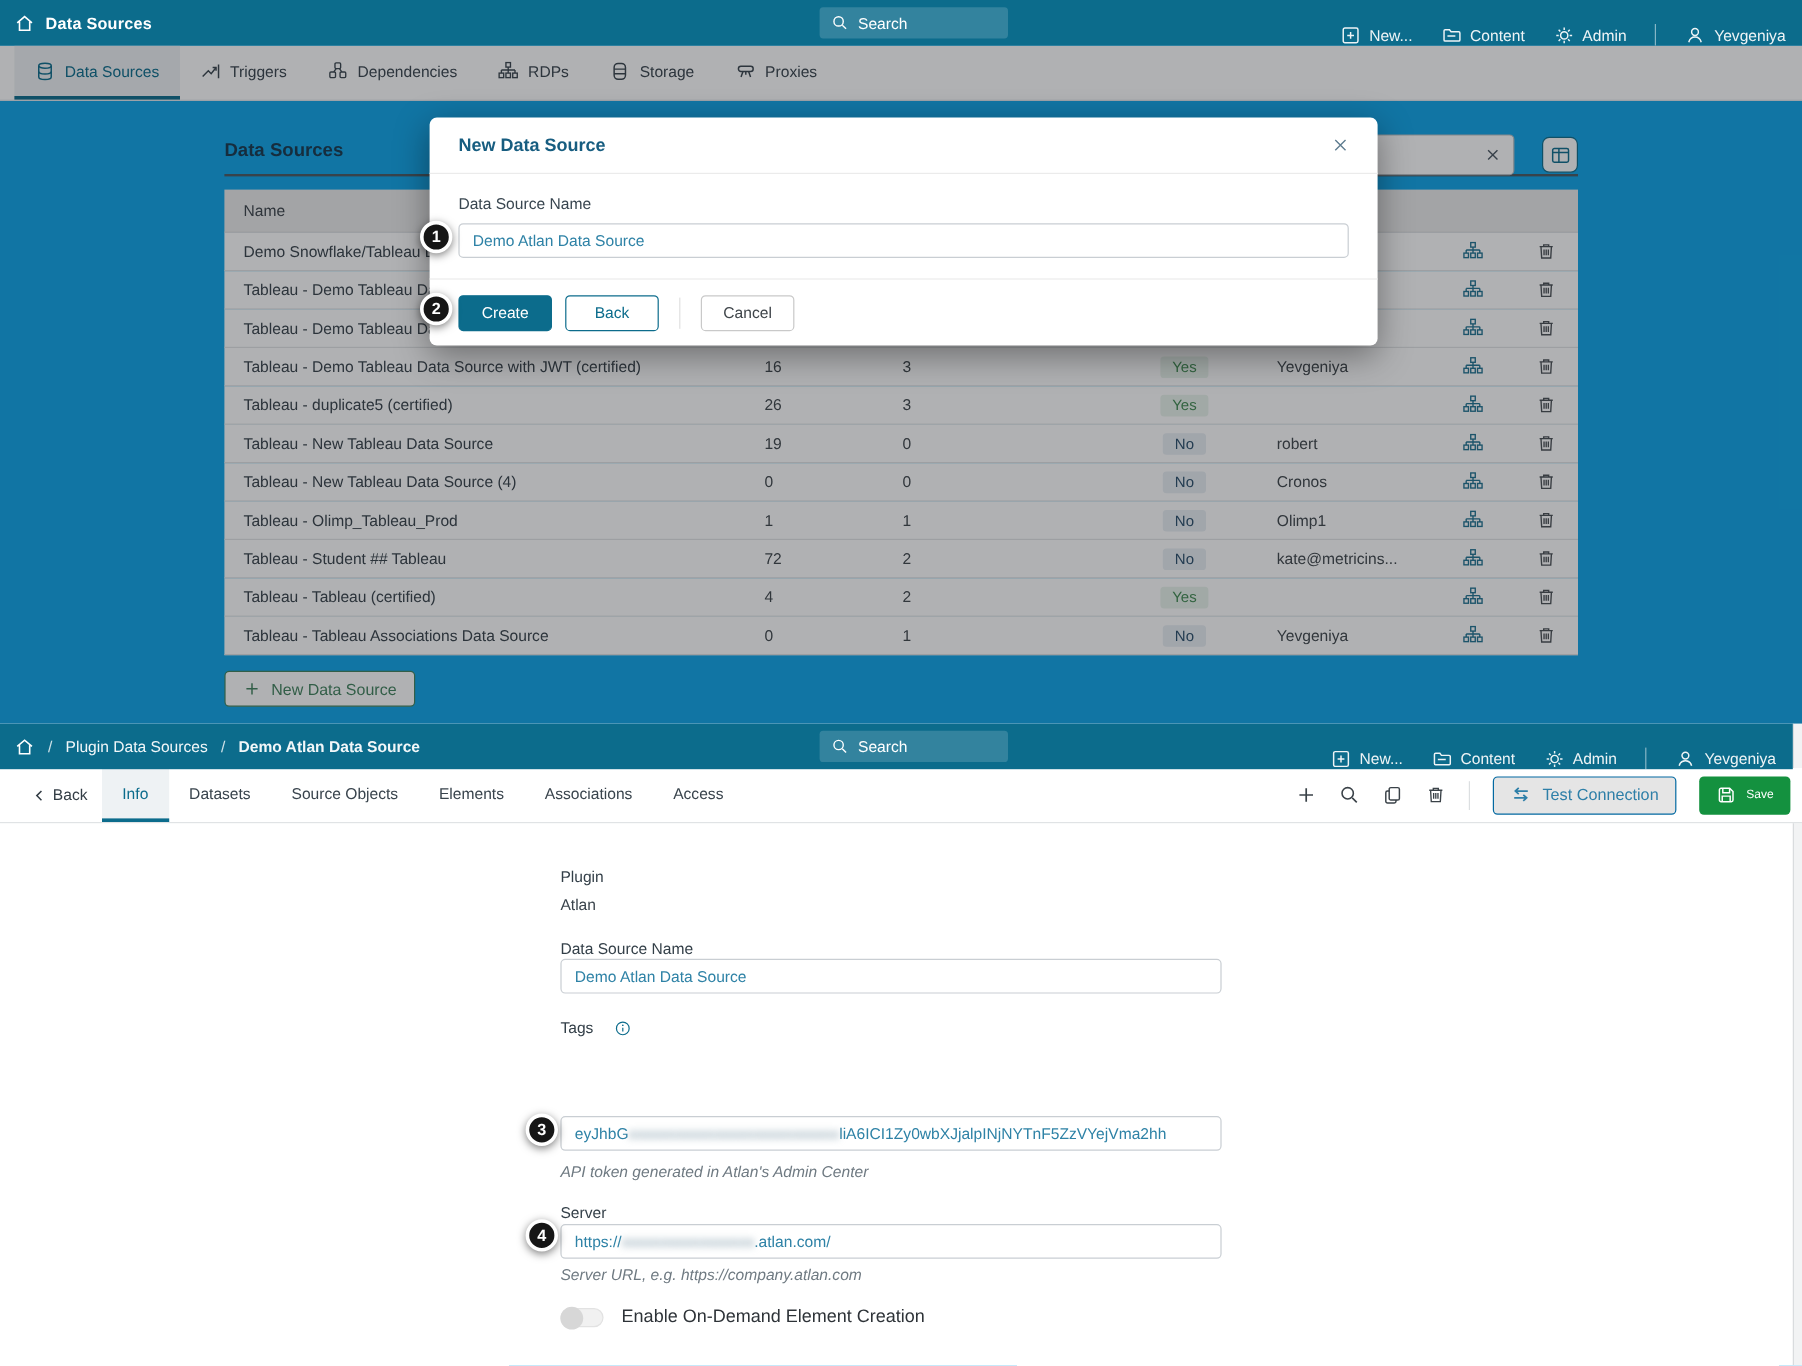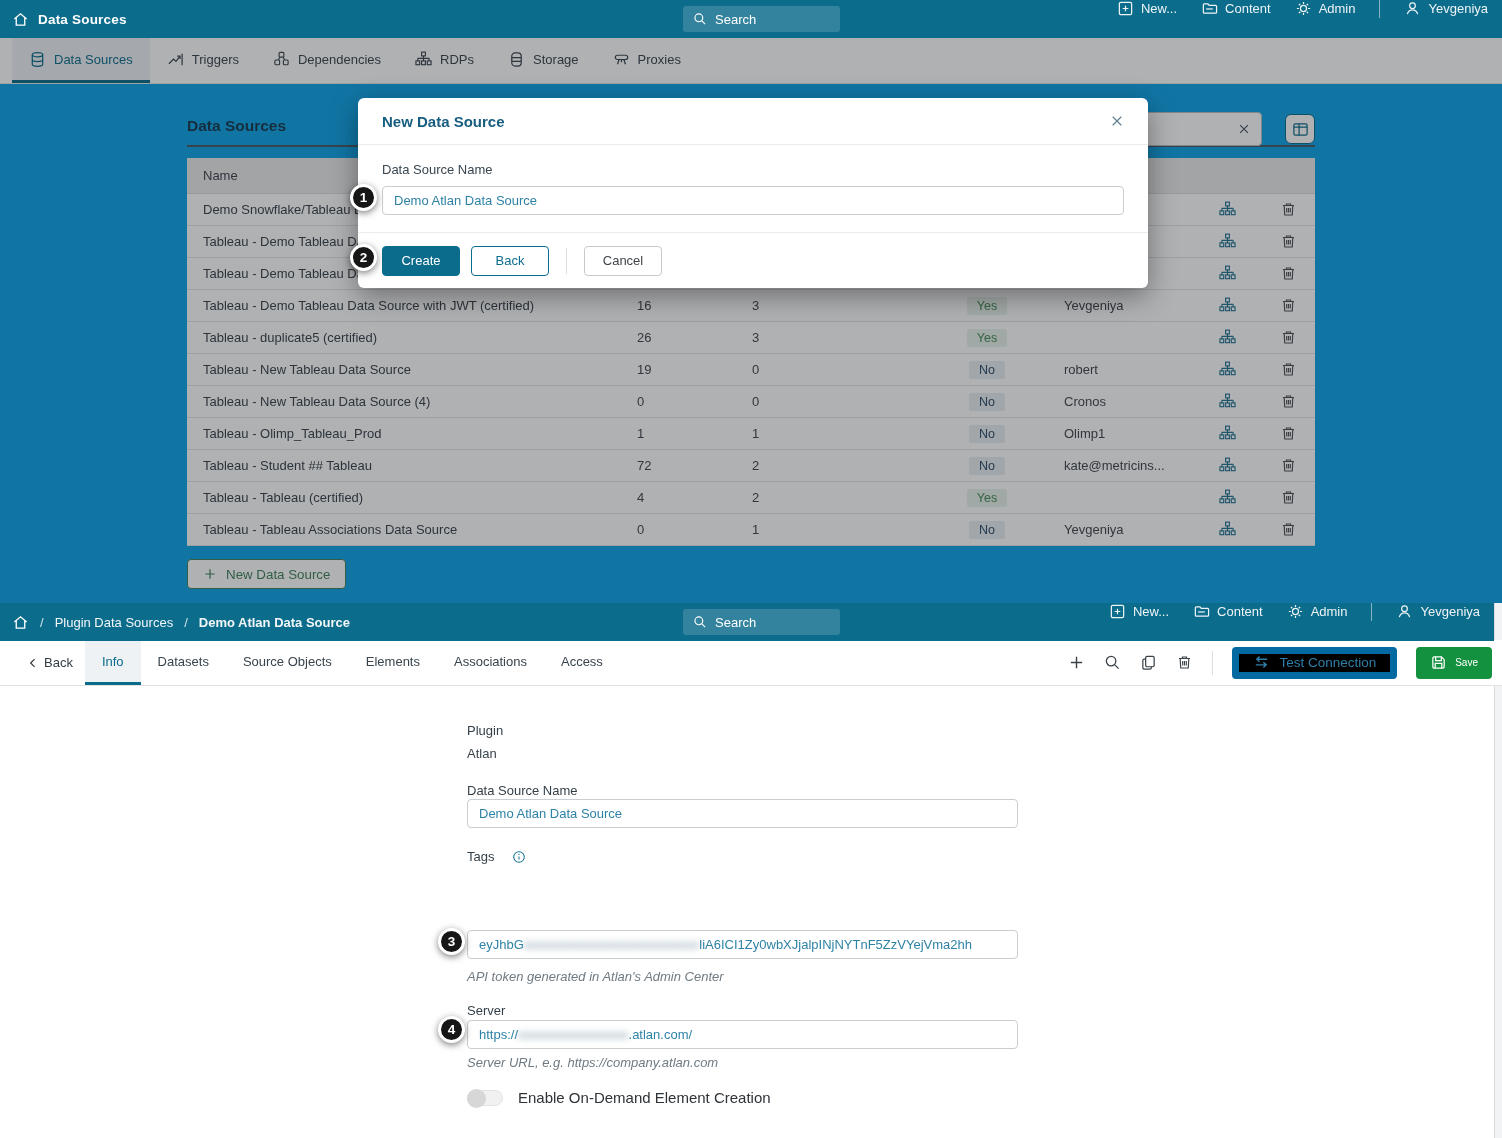--- a/index.html
+++ b/index.html
@@ -14,34 +14,34 @@
 
   
   .navbar { position:absolute; left:0; top:0; right:0; height:38px; background:#0c6c8c; display:flex; align-items:center; color:#fff; z-index:10; }
   .bottom-window .navbar { right:8px; }
   .nav-left { display:flex; align-items:center; gap:9px; padding-left:12px; }
   .nav-title { font-weight:bold; font-size:13.5px; letter-spacing:.2px; }
   .crumb { font-size:13px; color:#f2f7f9; }
   .crumb.bold { font-weight:bold; }
   .crumb-sep { color:rgba(255,255,255,.8); margin:0 2px; }
   .nav-search { position:absolute; left:683px; top:6px; width:157px; height:26px; background:rgba(255,255,255,.16); border-radius:3px; display:flex; align-items:center; gap:8px; padding:0 10px; color:#fff; cursor:text; }
-  .nav-right { position:absolute; right:14px; top:0; height:100%; display:flex; align-items:flex-start; gap:24px; }
+  .nav-right { position:absolute; right:14px; top:0; height:100%; display:flex; align-items:flex-end; gap:24px; }
   .nav-item { display:flex; align-items:center; gap:7px; color:#eef4f6; cursor:pointer; white-space:nowrap; }
   .nav-div { width:1px; height:18px; background:rgba(255,255,255,.5); }
 
   
   .tabbar { position:absolute; left:0; top:38px; right:0; height:46px; background:#fff; display:flex; align-items:stretch; padding-left:12px; border-bottom:1px solid #e6e8ea; z-index:5; }
   .tab { display:flex; align-items:center; gap:8px; padding:0 17px; color:#39444d; cursor:pointer; border-bottom:3px solid transparent; }
   .tab.active { background:#eef2f4; color:#0c6c8c; border-bottom-color:#0c6c8c; }
   .tabbar2 { position:absolute; left:0; top:37px; right:0; height:46px; background:#fff; display:flex; align-items:stretch; padding-left:14px; border-bottom:1px solid #e0e3e5; z-index:5; }
   .back-link { display:flex; align-items:center; gap:4px; padding:0 12px; color:#333d45; cursor:pointer; }
   .toolbar { position:absolute; right:10px; top:0; height:100%; display:flex; align-items:center; gap:19px; }
   .tool-ic { color:#3a4248; cursor:pointer; }
   .tool-div { width:1px; height:24px; background:#dcdfe1; }
-  .btn-test { display:flex; align-items:center; gap:9px; height:32px; padding:0 14px; border:7px solid #0369a1; border-radius:4px; color:#2e7fa8; background:#000000; cursor:pointer; font-size:13.5px; }
+  .btn-test { display:flex; align-items:center; gap:9px; height:32px; padding:0 14px; border:1px solid #0369a1; border-radius:4px; color:#2e7fa8; background:#e5e5e5; cursor:pointer; font-size:13.5px; }
   .btn-save { display:flex; align-items:center; gap:8px; height:32px; padding:0 14px; border:none; border-radius:4px; color:#fff; background:#14913f; cursor:pointer; font-size:10px; }
 
   
   .section-head { position:absolute; left:187px; top:112px; width:1128px; height:35px; border-bottom:2px solid #4a5961; z-index:1; }
   .section-head h2 { font-size:15.5px; font-weight:bold; color:#16384e; padding-top:5px; }
   .filter-box { position:absolute; right:53px; top:0; width:205px; height:34px; background:#fff; border:1px solid #b9bfc4; border-radius:4px; display:flex; align-items:center; justify-content:flex-end; padding:0 10px; }
   .colbtn { position:absolute; right:0; top:2px; width:30px; height:30px; border:1.5px solid #0c6c8c; border-radius:6px; background:#fff; color:#0c6c8c; display:flex; align-items:center; justify-content:center; cursor:pointer; }
 
   .dtable { position:absolute; left:187px; top:158px; width:1128px; z-index:1; }
   .thead, .trow { display:grid; grid-template-columns:450px 115px 180px 110px 150px 70px 53px; align-items:center; }

